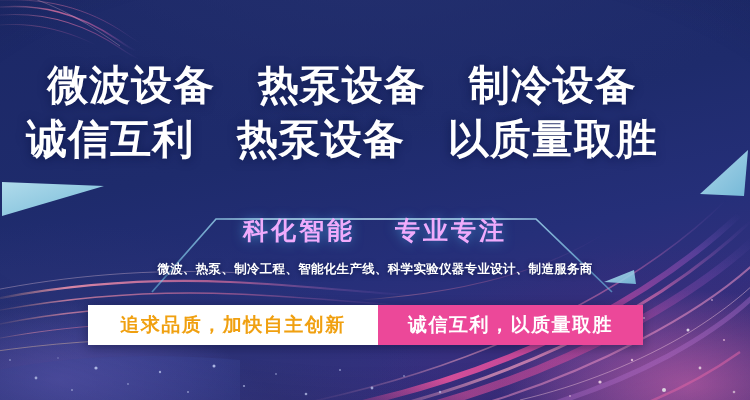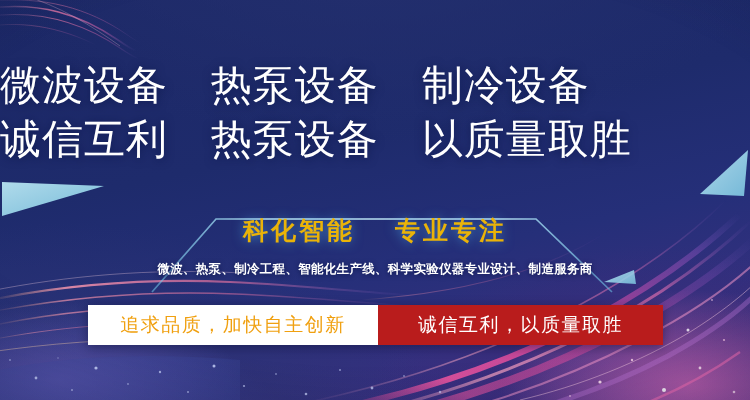--- a/index.html
+++ b/index.html
@@ -44,23 +44,23 @@
     height: 400px;
     pointer-events: none;
   }
 
   
   .headline {
     position: absolute;
     left: 0;
     top: 58px;
     width: 684px;
-    text-align: left;
+    text-align: center;
     color: #ffffff;
-    font-weight: normal;
+    font-weight: bold;
     letter-spacing: 1px;
     text-shadow: 0 1px 10px rgba(10,20,70,0.75);
     z-index: 6;
   }
   .headline .line {
     font-size: 41px;
     line-height: 54px;
     white-space: nowrap;
   }
   .headline .line .gap { display:inline-block; width: 18px; }
@@ -68,21 +68,21 @@
   
   .mid-block {
     position: absolute;
     left: 0;
     top: 213px;
     width: 750px;
     z-index: 6;
     text-align: center;
   }
   .mid-cyan {
-    color: #eab308;
+    color: #f0abfc;
     font-size: 25px;
     font-weight: bold;
     letter-spacing: 3px;
     line-height: 34px;
     white-space: nowrap;
     text-shadow: 0 0 12px rgba(90,200,255,0.55);
   }
   .mid-cyan .gap { display:inline-block; width: 20px; }
   .mid-sub {
     color: #ffffff;
@@ -103,32 +103,32 @@
     height: 40px;
     display: flex;
     z-index: 7;
     box-shadow: 0 2px 10px rgba(8,10,45,0.45);
   }
   .slogan {
     display: flex;
     align-items: center;
     justify-content: center;
     font-size: 19px;
-    font-weight: normal;
+    font-weight: bold;
     letter-spacing: 1.5px;
     white-space: nowrap;
   }
   .slogan-left {
     width: 290px;
     background: #ffffff;
     color: #f0a010;
   }
   .slogan-right {
-    width: 285px;
-    background: #b91c1c;
+    width: 265px;
+    background: #ec4899;
     color: #ffffff;
   }
 </style>
 </head>
 <body>
 
 <div id="banner">
 
   <div class="bg-base"></div>
 

